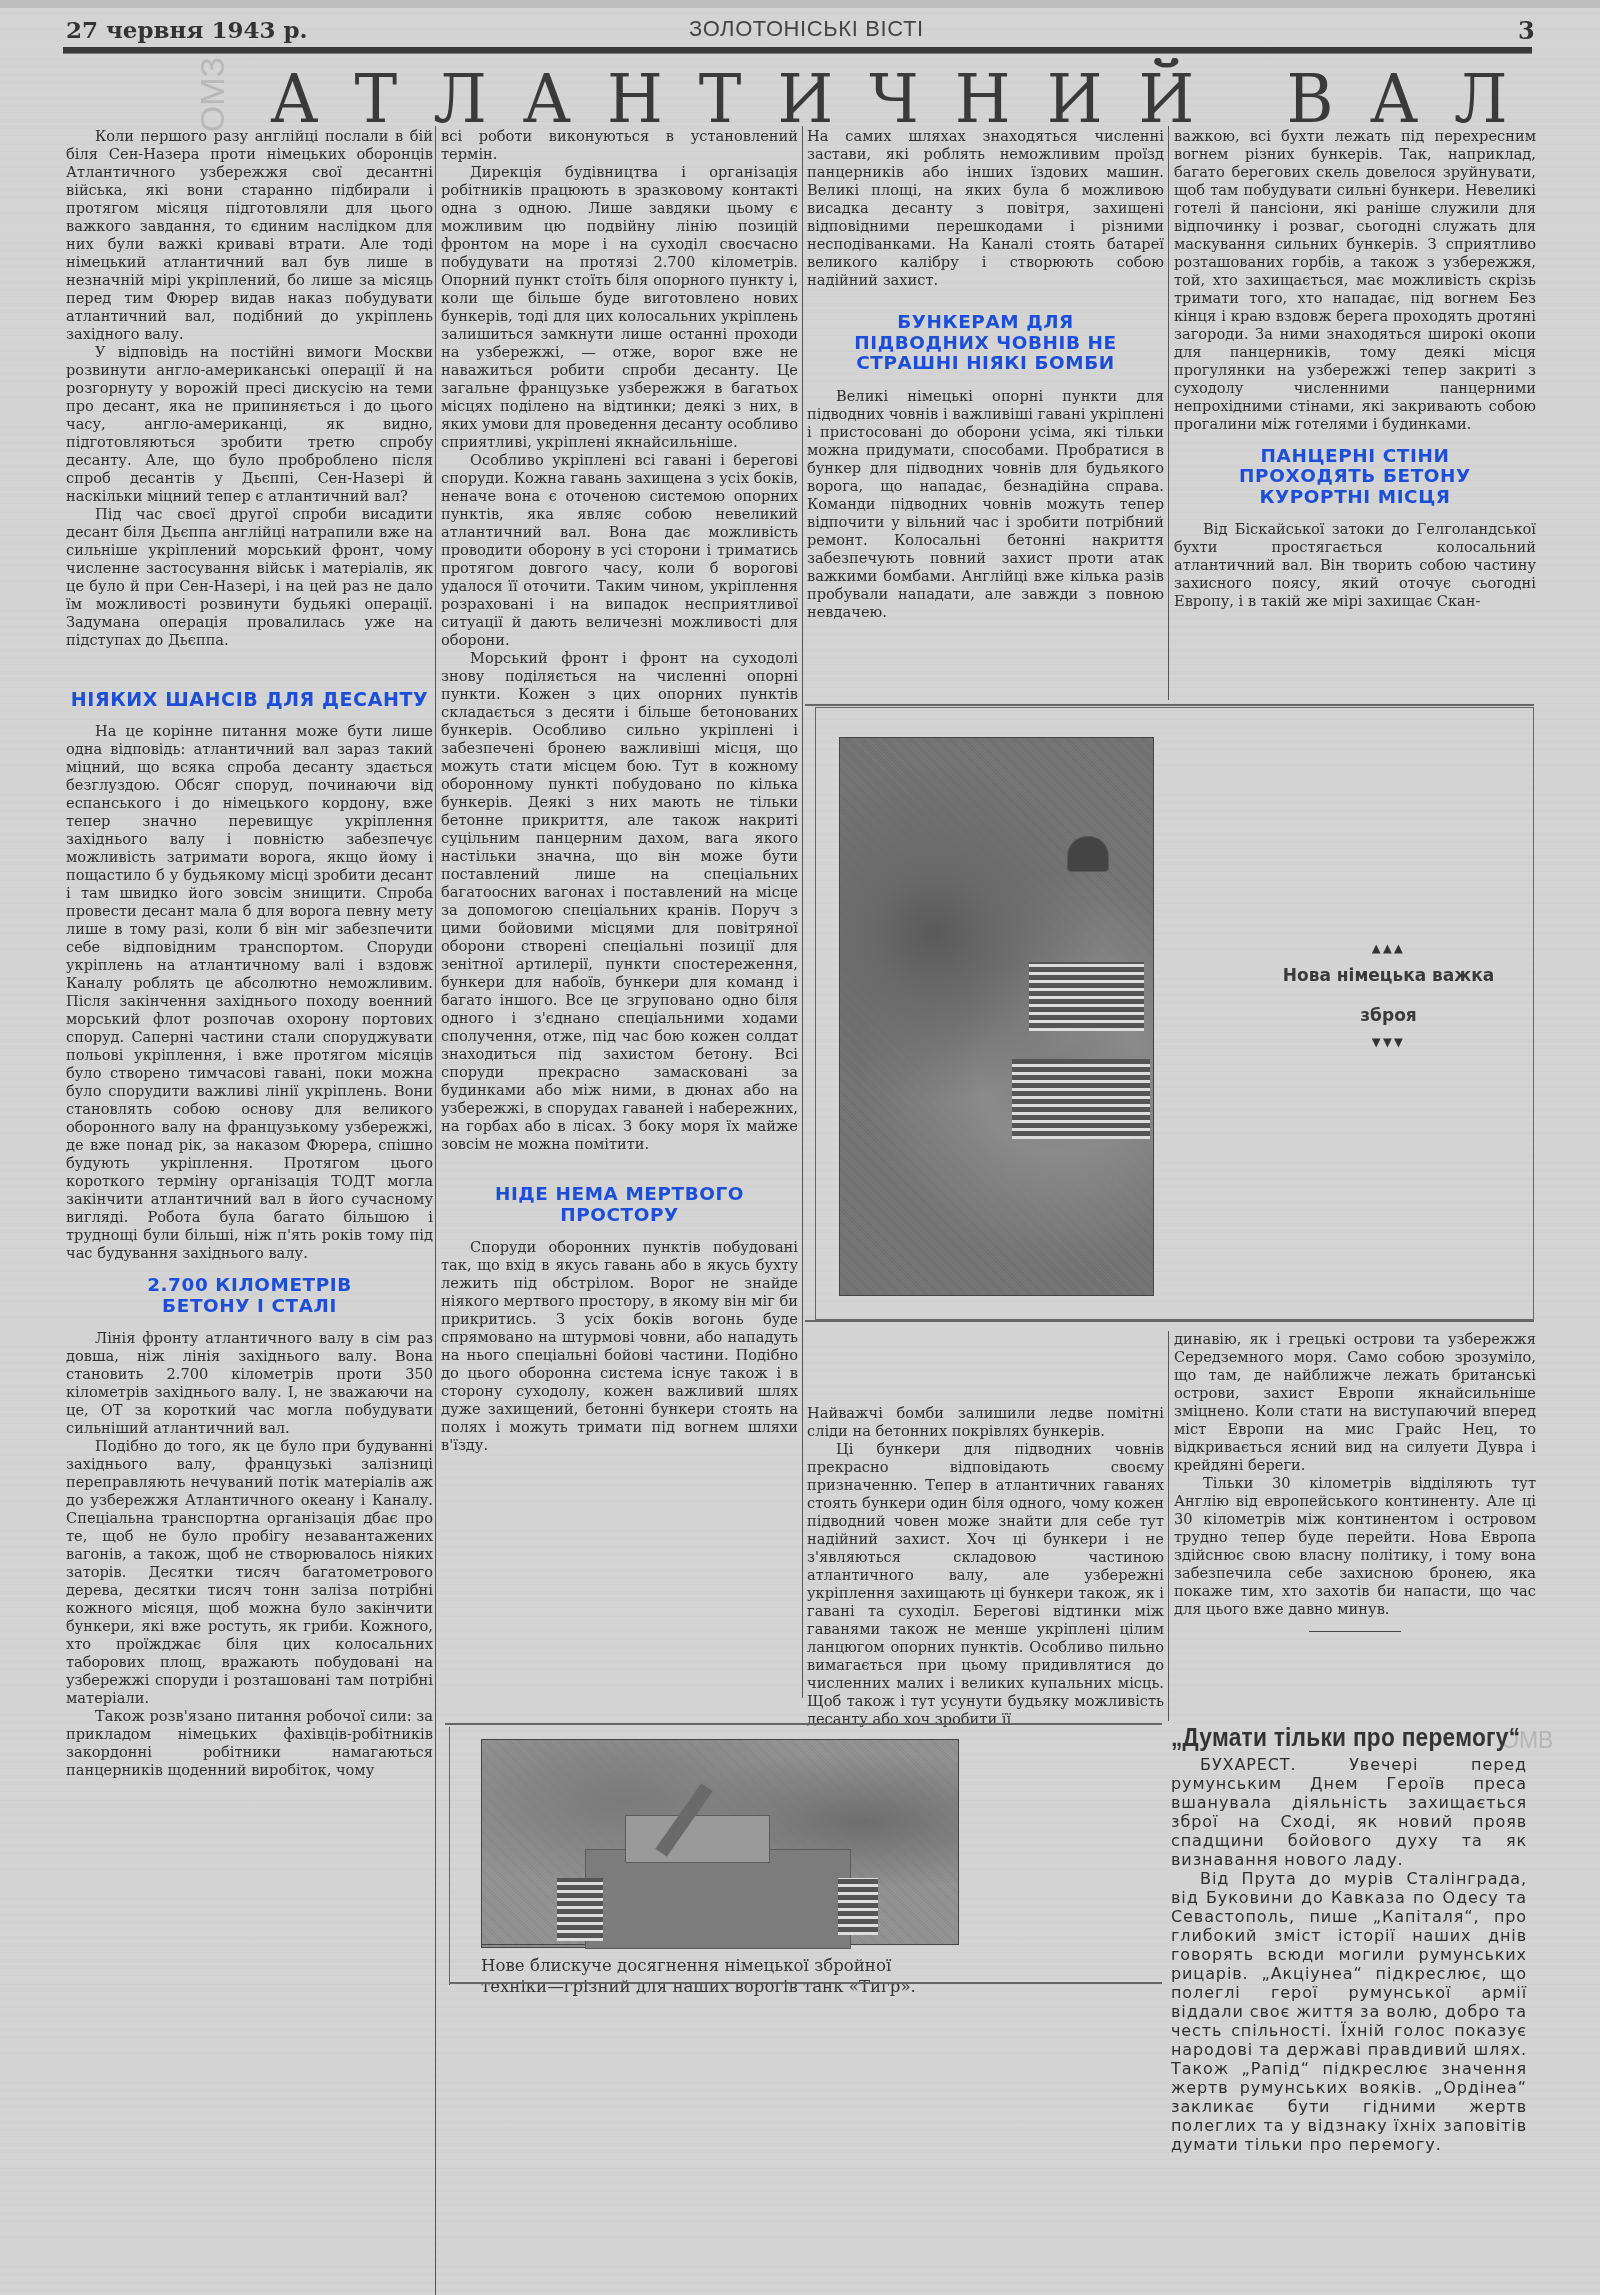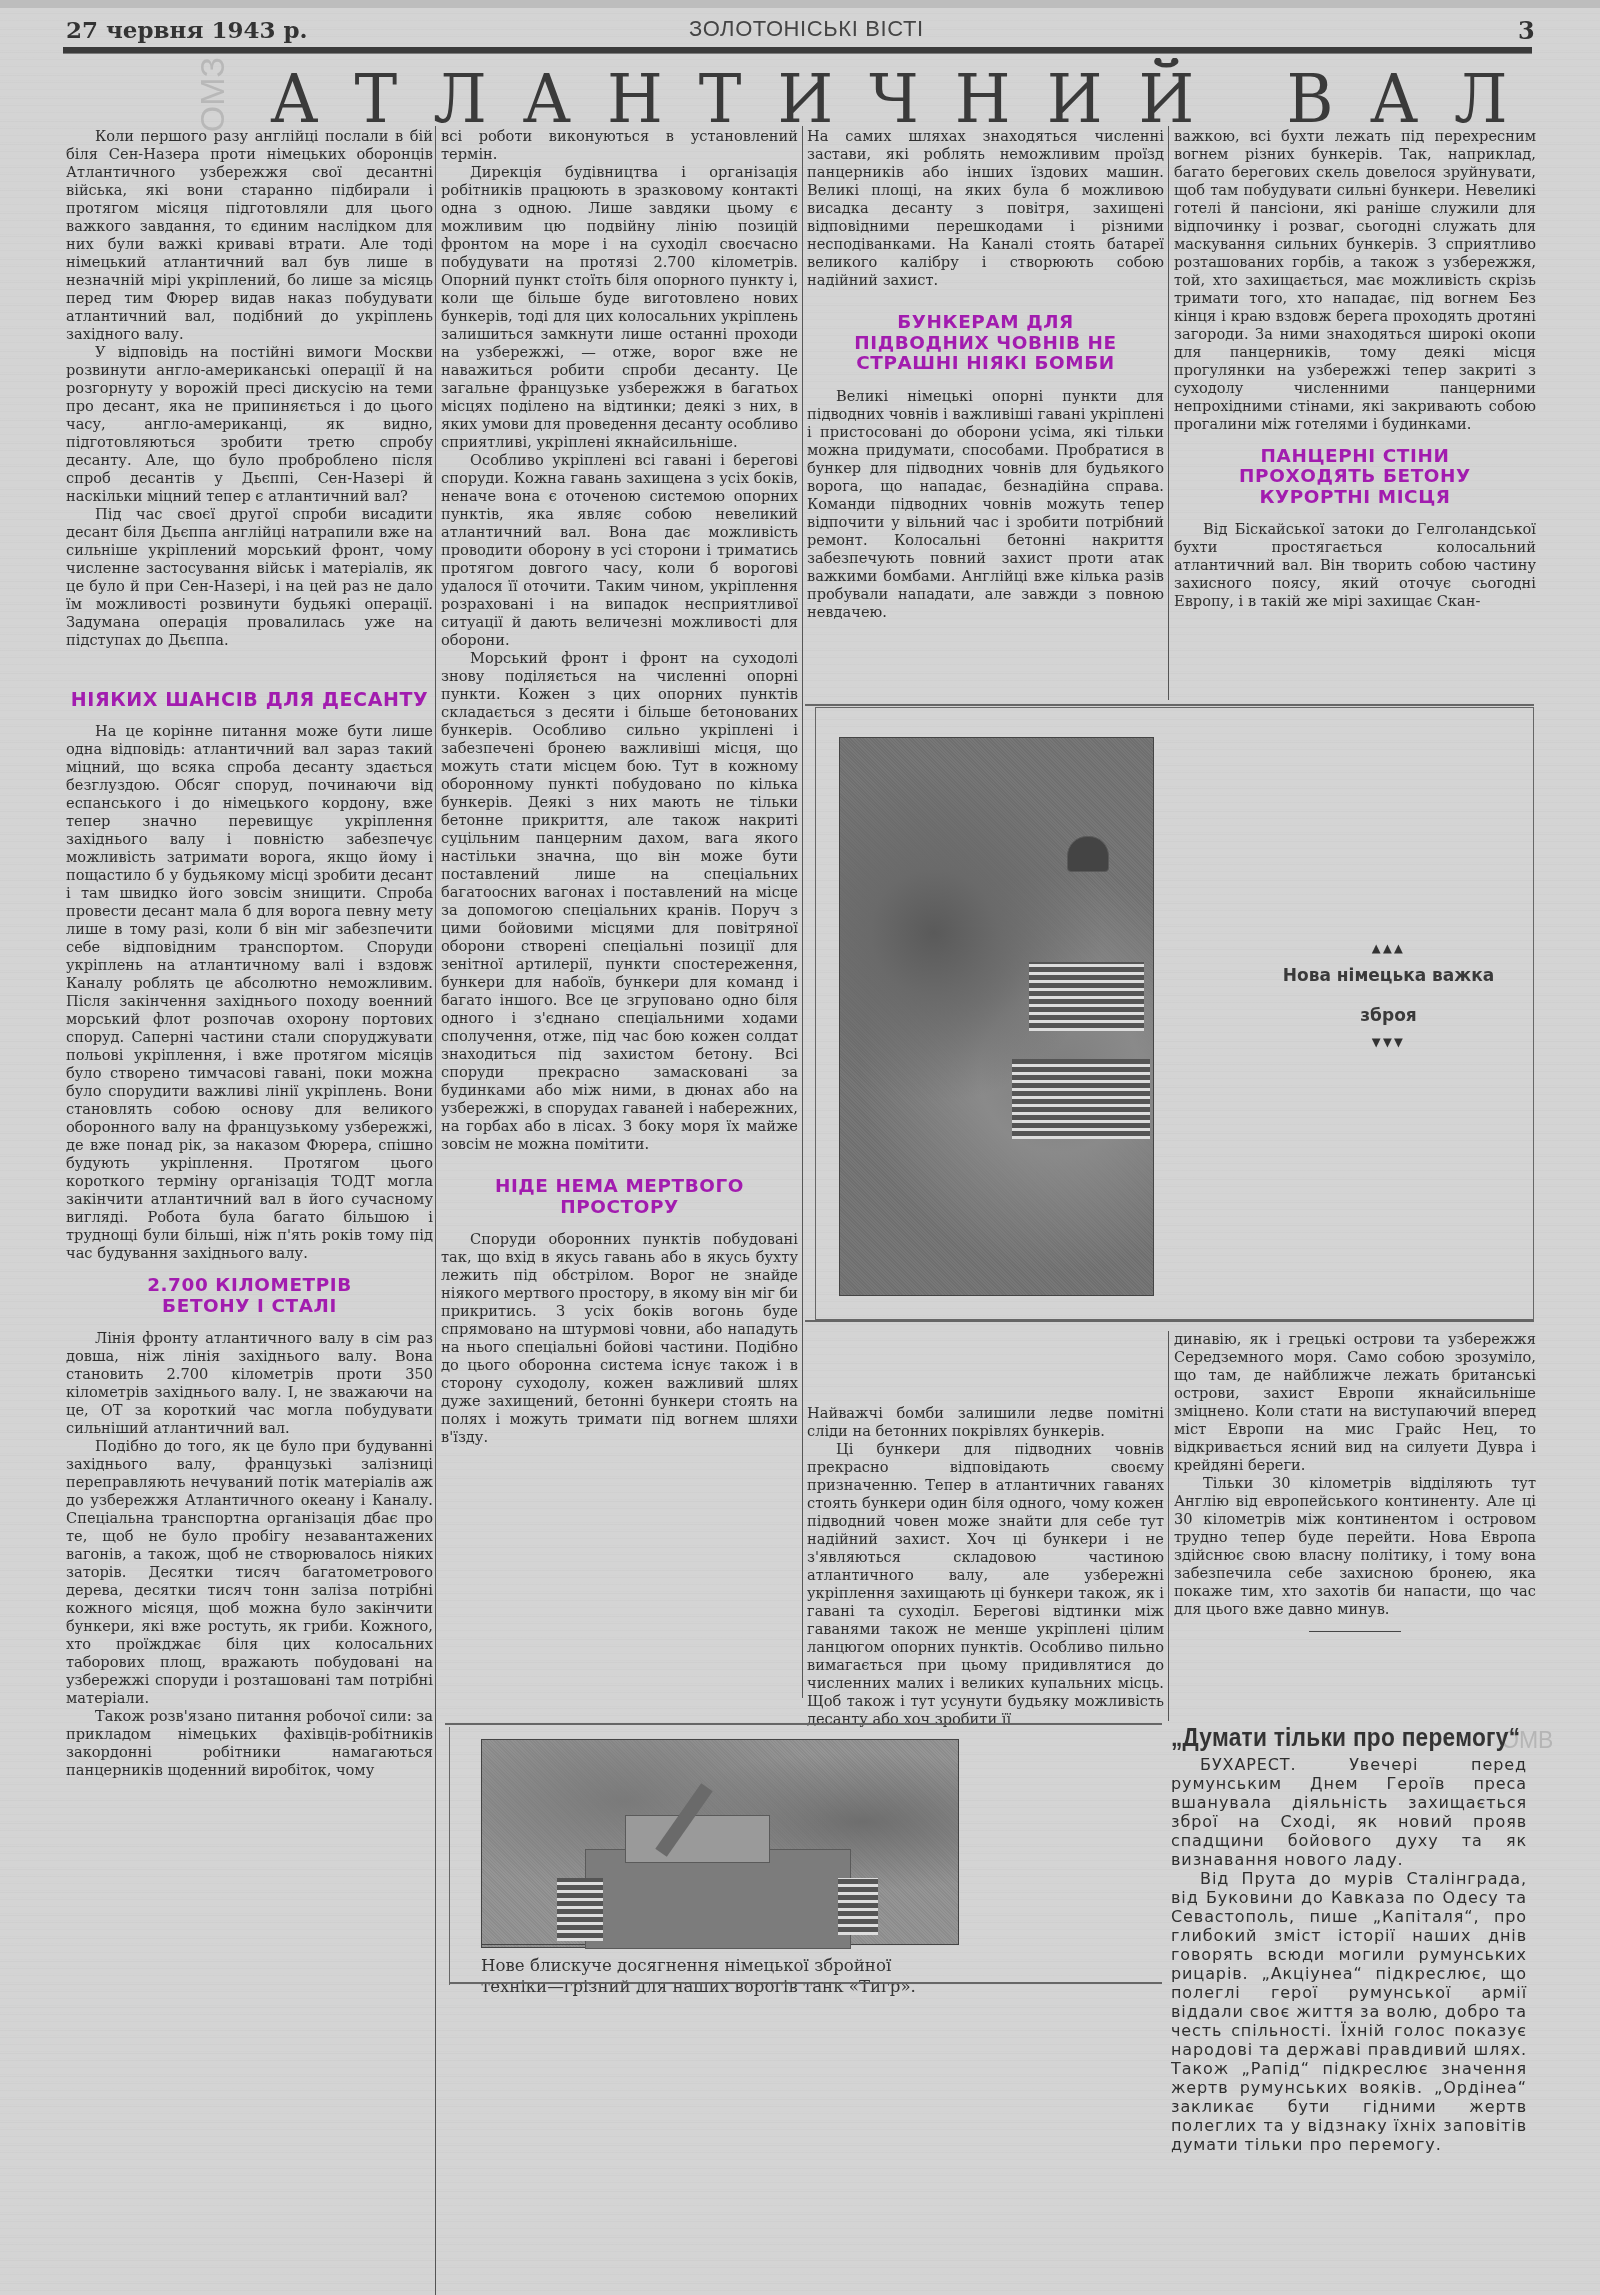--- a/index.html
+++ b/index.html
@@ -16,21 +16,21 @@
   .hdr-paper { position: absolute; left: 689px; top: 16px; font-size: 22px; letter-spacing: 0.6px; color: #444; font-family: "Liberation Sans", sans-serif; }
   .hdr-page { position: absolute; left: 1518px; top: 16px; font-size: 24px; font-weight: bold; color: #333; }
   .rule-top { position: absolute; left: 63px; top: 47px; width: 1469px; height: 5.7px; background: #3a3a3a; border-bottom: 1.7px solid #7a7a7a; }
   .title { position: absolute; left: 270px; top: 62px; width: 1090px; font-family: "DejaVu Serif", serif; font-size: 64px; letter-spacing: 36px; color: #3a3a3a; white-space: nowrap; font-weight: normal; transform: scaleY(1.05); }
   .stamp1 { position: absolute; left: 175px; top: 75px; font-size: 34px; color: #b8b8b8; transform: rotate(-90deg); font-family: "Liberation Sans", sans-serif; }
   .stamp2 { position: absolute; left: 1501px; top: 1727px; font-size: 23px; color: #b5b5b5; font-family: "Liberation Sans", sans-serif; }
 
   .col { position: absolute; font-size: 14.6px; line-height: 18px; text-align: justify; color: #2e2e2e; font-family: "DejaVu Serif", serif; }
   .col p { margin: 0; text-indent: 29px; }
   .col p.noind { text-indent: 0; }
-  .sub { font-family: "DejaVu Sans", sans-serif; font-weight: bold; text-align: center; font-size: 18.4px; line-height: 20.7px; color: #a21caf; margin: 12.6px 0 12.6px 0; letter-spacing: 0.6px; }
+  .sub { font-family: "DejaVu Sans", sans-serif; font-weight: bold; text-align: center; font-size: 18.4px; line-height: 20.7px; color: #1d4ed8; margin: 12.6px 0 12.6px 0; letter-spacing: 0.6px; }
 
   .vline { position: absolute; width: 1.1px; background: #555; }
   .hline { position: absolute; height: 1.7px; background: #666; }
 
   .photo-box { position: absolute; border: 1.1px solid #666; }
   .photo { position: absolute; background:
       radial-gradient(circle at 30% 35%, #5a5a5a 0, #6a6a6a 15%, transparent 40%),
       radial-gradient(circle at 70% 60%, #7e7e7e 0, #8a8a8a 20%, transparent 50%),
       repeating-linear-gradient(45deg, #6f6f6f 0 1.1px, #777 1.1px 2.3px);
       border: 1.1px solid #444; }
@@ -72,21 +72,21 @@
   <p>Лінія фронту атлантичного валу в сім раз довша, ніж лінія західнього валу. Вона становить 2.700 кілометрів проти 350 кілометрів західнього валу. І, не зважаючи на це, ОТ за короткий час могла побудувати сильніший атлантичний вал.</p>
   <p>Подібно до того, як це було при будуванні західнього валу, французькі залізниці переправляють нечуваний потік матеріалів аж до узбережжя Атлантичного океану і Каналу. Спеціальна транспортна організація дбає про те, щоб не було пробігу незавантажених вагонів, а також, щоб не створювалось ніяких заторів. Десятки тисяч багатометрового дерева, десятки тисяч тонн заліза потрібні кожного місяця, щоб можна було закінчити бункери, які вже ростуть, як гриби. Кожного, хто проїжджає біля цих колосальних таборових площ, вражають побудовані на узбережжі споруди і розташовані там потрібні матеріали.</p>
   <p>Також розв'язано питання робочої сили: за прикладом німецьких фахівців-робітників закордонні робітники намагаються панцерників щоденний виробіток, чому</p>
 </div>
 
 <div class="col" style="left:441px; top:127px; width:357px;">
   <p class="noind">всі роботи виконуються в установлений термін.</p>
   <p>Дирекція будівництва і організація робітників працюють в зразковому контакті одна з одною. Лише завдяки цьому є можливим цю подвійну лінію позицій фронтом на море і на суходіл своєчасно побудувати на протязі 2.700 кілометрів. Опорний пункт стоїть біля опорного пункту і, коли ще більше буде виготовлено нових бункерів, тоді для цих колосальних укріплень залишиться замкнути лише останні проходи на узбережжі, — отже, ворог вже не наважиться робити спроби десанту. Це загальне французьке узбережжя в багатьох місцях поділено на відтинки; деякі з них, в яких умови для проведення десанту особливо сприятливі, укріплені якнайсильніше.</p>
   <p>Особливо укріплені всі гавані і берегові споруди. Кожна гавань захищена з усіх боків, неначе вона є оточеною системою опорних пунктів, яка являє собою невеликий атлантичний вал. Вона дає можливість проводити оборону в усі сторони і триматись протягом довгого часу, коли б ворогові удалося її оточити. Таким чином, укріплення розраховані і на випадок несприятливої ситуації й дають величезні можливості для оборони.</p>
   <p>Морський фронт і фронт на суходолі знову поділяється на численні опорні пункти. Кожен з цих опорних пунктів складається з десяти і більше бетонованих бункерів. Особливо сильно укріплені і забезпечені бронею важливіші місця, що можуть стати місцем бою. Тут в кожному оборонному пункті побудовано по кілька бункерів. Деякі з них мають не тільки бетонне прикриття, але також накриті суцільним панцерним дахом, вага якого настільки значна, що він може бути поставлений лише на спеціальних багатоосних вагонах і поставлений на місце за допомогою спеціальних кранів. Поруч з цими бойовими місцями для повітряної оборони створені спеціальні позиції для зенітної артилерії, пункти спостереження, бункери для набоїв, бункери для команд і багато іншого. Все це згруповано одно біля одного і з'єднано спеціальними ходами сполучення, отже, під час бою кожен солдат знаходиться під захистом бетону. Всі споруди прекрасно замасковані за будинками або між ними, в дюнах або на узбережжі, в спорудах гаваней і набережних, на горбах або в лісах. З боку моря їх майже зовсім не можна помітити.</p>
-  <div class="sub" style="padding:0 52px; margin-top:23px;">НІДЕ НЕМА МЕРТВОГО ПРОСТОРУ</div>
+  <div class="sub" style="padding:0 52px; margin-top:31px;">НІДЕ НЕМА МЕРТВОГО ПРОСТОРУ</div>
   <p>Споруди оборонних пунктів побудовані так, що вхід в якусь гавань або в якусь бухту лежить під обстрілом. Ворог не знайде ніякого мертвого простору, в якому він міг би прикритись. З усіх боків вогонь буде спрямовано на штурмові човни, або нападуть на нього спеціальні бойові частини. Подібно до цього оборонна система існує також і в сторону суходолу, кожен важливий шлях дуже захищений, бетонні бункери стоять на полях і можуть тримати під вогнем шляхи в'їзду.</p>
 </div>
 
 <div class="col" style="left:807px; top:127px; width:357px;">
   <p class="noind">На самих шляхах знаходяться численні застави, які роблять неможливим проїзд панцерників або інших їздових машин. Великі площі, на яких була б можливою висадка десанту з повітря, захищені відповідними перешкодами і різними несподіванками. На Каналі стоять батареї великого калібру і створюють собою надійний захист.</p>
   <div class="sub" style="padding:0 23px; margin-top:23px;">БУНКЕРАМ ДЛЯ ПІДВОДНИХ ЧОВНІВ НЕ СТРАШНІ НІЯКІ БОМБИ</div>
   <p>Великі німецькі опорні пункти для підводних човнів і важливіші гавані укріплені і пристосовані до оборони усіма, які тільки можна придумати, способами. Пробратися в бункер для підводних човнів для будьякого ворога, що нападає, безнадійна справа. Команди підводних човнів можуть тепер відпочити у вільний час і зробити потрібний ремонт. Колосальні бетонні накриття забезпечують повний захист проти атак важкими бомбами. Англійці вже кілька разів пробували нападати, але завжди з повною невдачею.</p>
 </div>
 
 <div class="col" style="left:1174px; top:127px; width:362px;">

